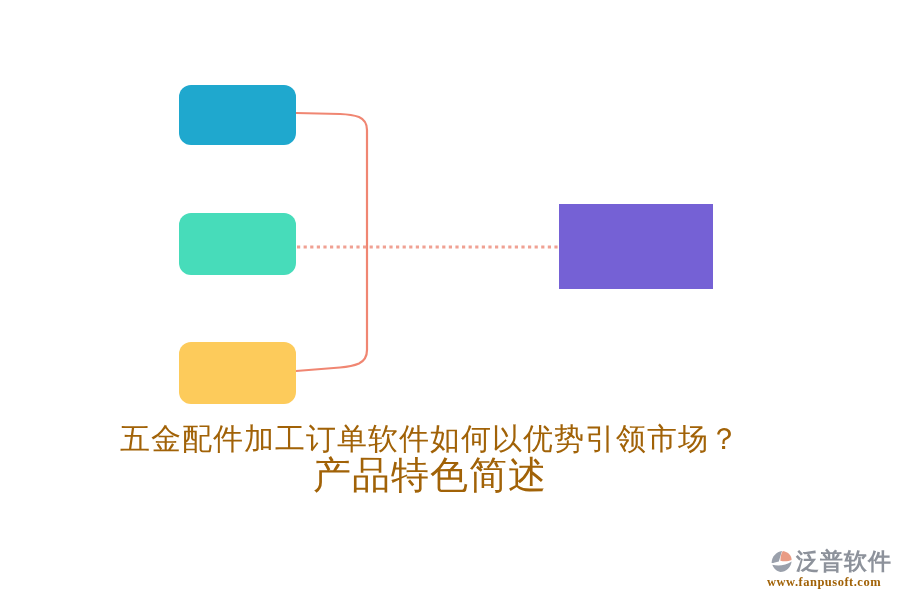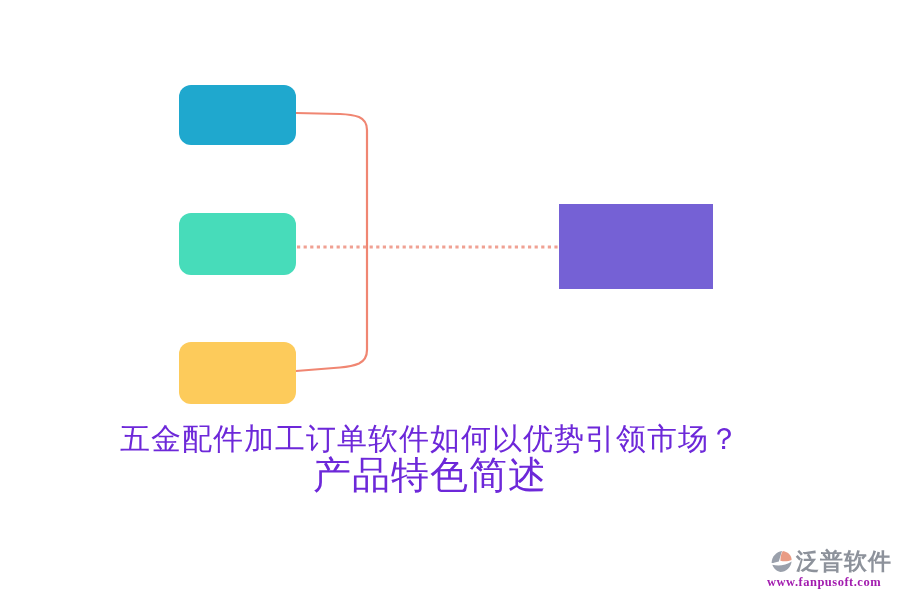--- a/index.html
+++ b/index.html
@@ -81,30 +81,30 @@
 
     <line x1="297" y1="247" x2="558" y2="247" stroke-width="3" stroke-dasharray="3.2 3.4" stroke="#F0A193"></line>
 
     <rect x="179" y="85" width="117" height="60" rx="12" fill="#1FA8CE"></rect>
     <rect x="179" y="213" width="117" height="62" rx="12" fill="#47DCBA"></rect>
     <rect x="179" y="342" width="117" height="62" rx="12" fill="#FDCB5B"></rect>
 
     <rect x="559" y="204" width="154" height="85" rx="0" fill="#7561D5"></rect>
   </svg>
 
-  <div class="title-block" style="color: #6d28d9;">
+  <div class="title-block" style="color: #a16207;">
     <div class="title-line-1">五金配件加工订单软件如何以优势引领市场？</div>
     <div class="title-line-2">产品特色简述</div>
   </div>
 
   <div class="watermark">
     <div class="wm-row">
       <svg width="24" height="27" viewBox="0 0 30 30">
         <path d="M2,17 C2,9 8,3 15,2 L11,15 C8,16 4,17 2,17 Z" fill="#9AA0AB"></path>
         <path d="M16,2 C23,3 27,8 27,13 C23,15 17,15 13,14 C13,9 14,5 16,2 Z" fill="#E99C85"></path>
         <path d="M3,19 C10,21 20,20 27,15 C26,23 20,28 13,28 C8,27 4,23 3,19 Z" fill="#9AA0AB"></path>
       </svg>
       <span class="wm-brand" style="color: rgb(141, 146, 155);">泛普软件</span>
     </div>
-    <div class="wm-url" style="color: #a21caf;">www.fanpusoft.com</div>
+    <div class="wm-url" style="color: #a16207;">www.fanpusoft.com</div>
   </div>
 
 </div>
 
 </body></html>

